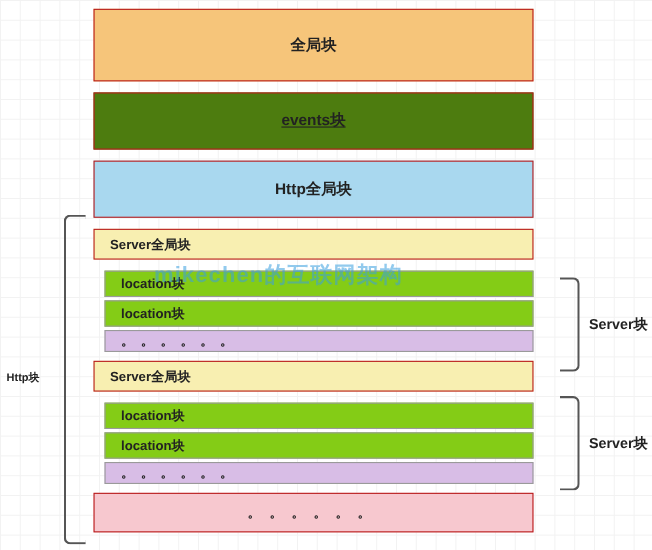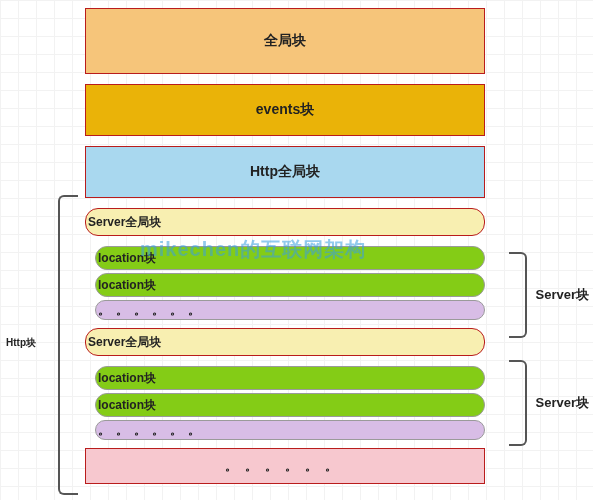--- a/index.html
+++ b/index.html
@@ -24,23 +24,23 @@
   .blk {
     border: 1px solid #b91c1c;
     margin-bottom: 10px;
     display: flex;
     align-items: center;
     font-size: 14px;
     font-weight: 700;
     color: #222;
   }
   .blk.center { justify-content: center; }
-  .blk.left { justify-content: flex-start; padding-left: 2px; border-radius: 13px; }
+  .blk.left { justify-content: flex-start; padding-left: 14px; }
   .global   { background:#f6c57a; height:66px; }
-  .events   { background:#eab308; height:52px; }
+  .events   { background:#4d7c0f; height:52px;text-decoration:underline; }
   .httpg    { background:#a9d8ef; height:52px; }
   .serverg  { background:#f8efb1; height:28px; font-size:12px; }
   .loc      { background:#84cc16; height:24px; font-size:12px; margin-left:10px; width:calc(100% - 10px); border:1px solid #9a9a9a; margin-bottom:3px; }
   .dots     { background:#d8bde6; height:20px; font-size:12px; margin-left:10px; width:calc(100% - 10px); border:1px solid #9a9a9a; margin-bottom:3px; letter-spacing:6px; }
   .more     { background:#f7c8cf; height:36px; letter-spacing:8px; font-size:12px; }
   .group    { margin-bottom:8px; }
   .watermark {
     position:absolute;
     left:140px; top:225px;
     font-size:20px; font-weight:700;

